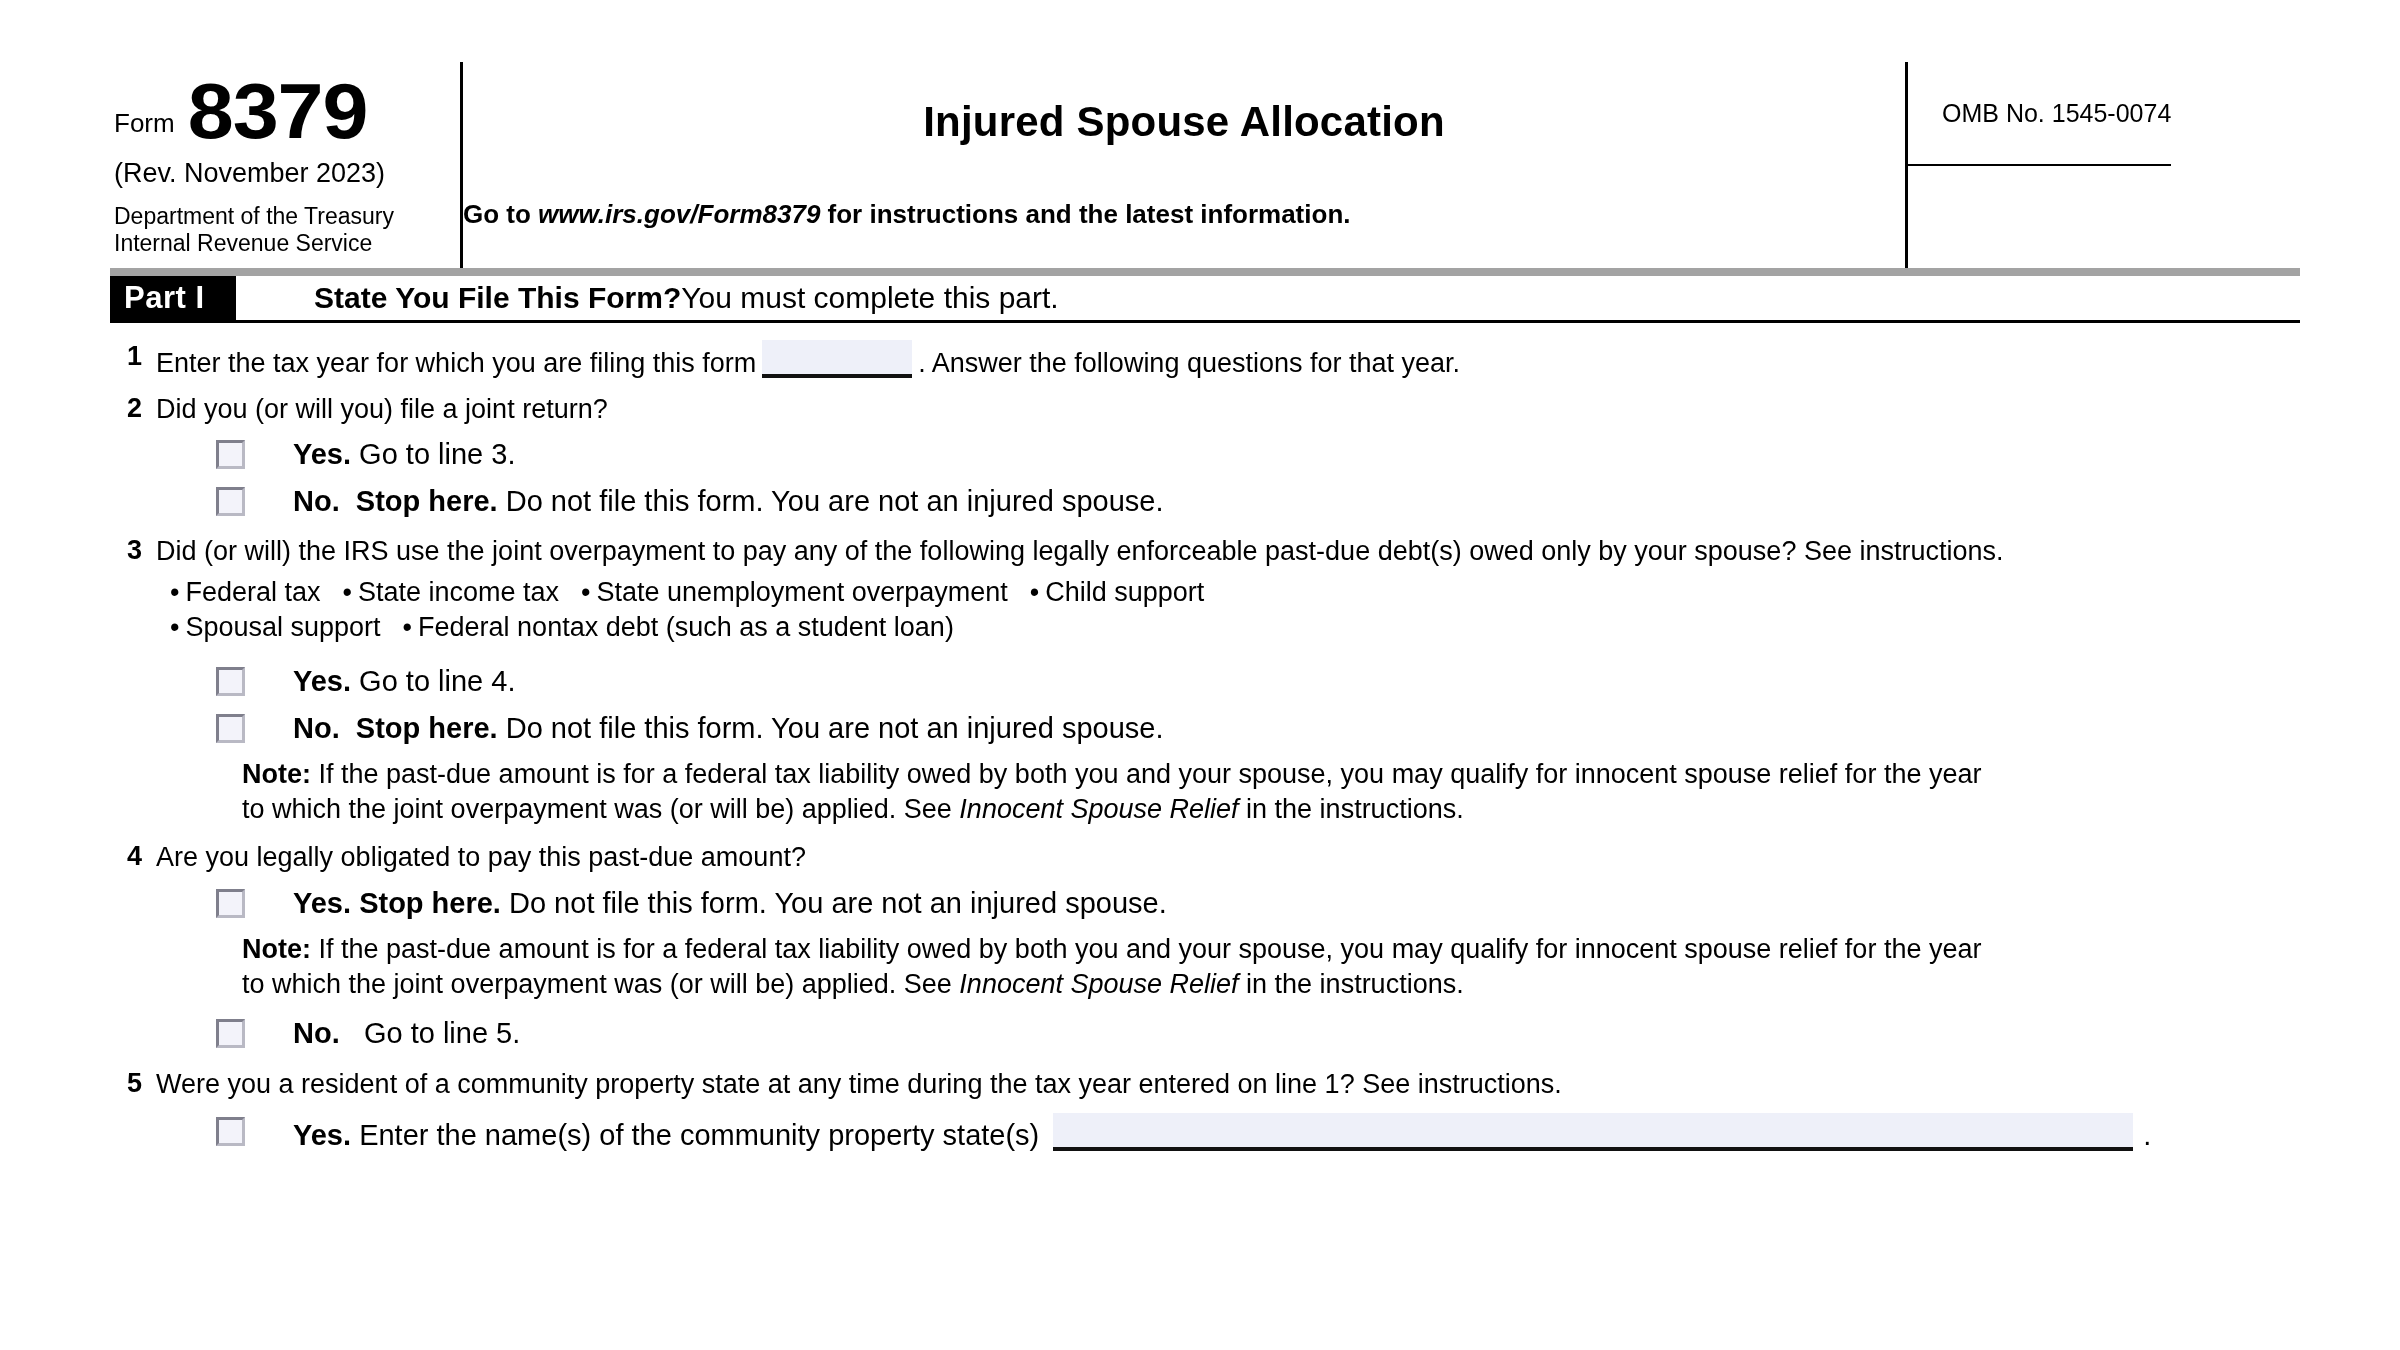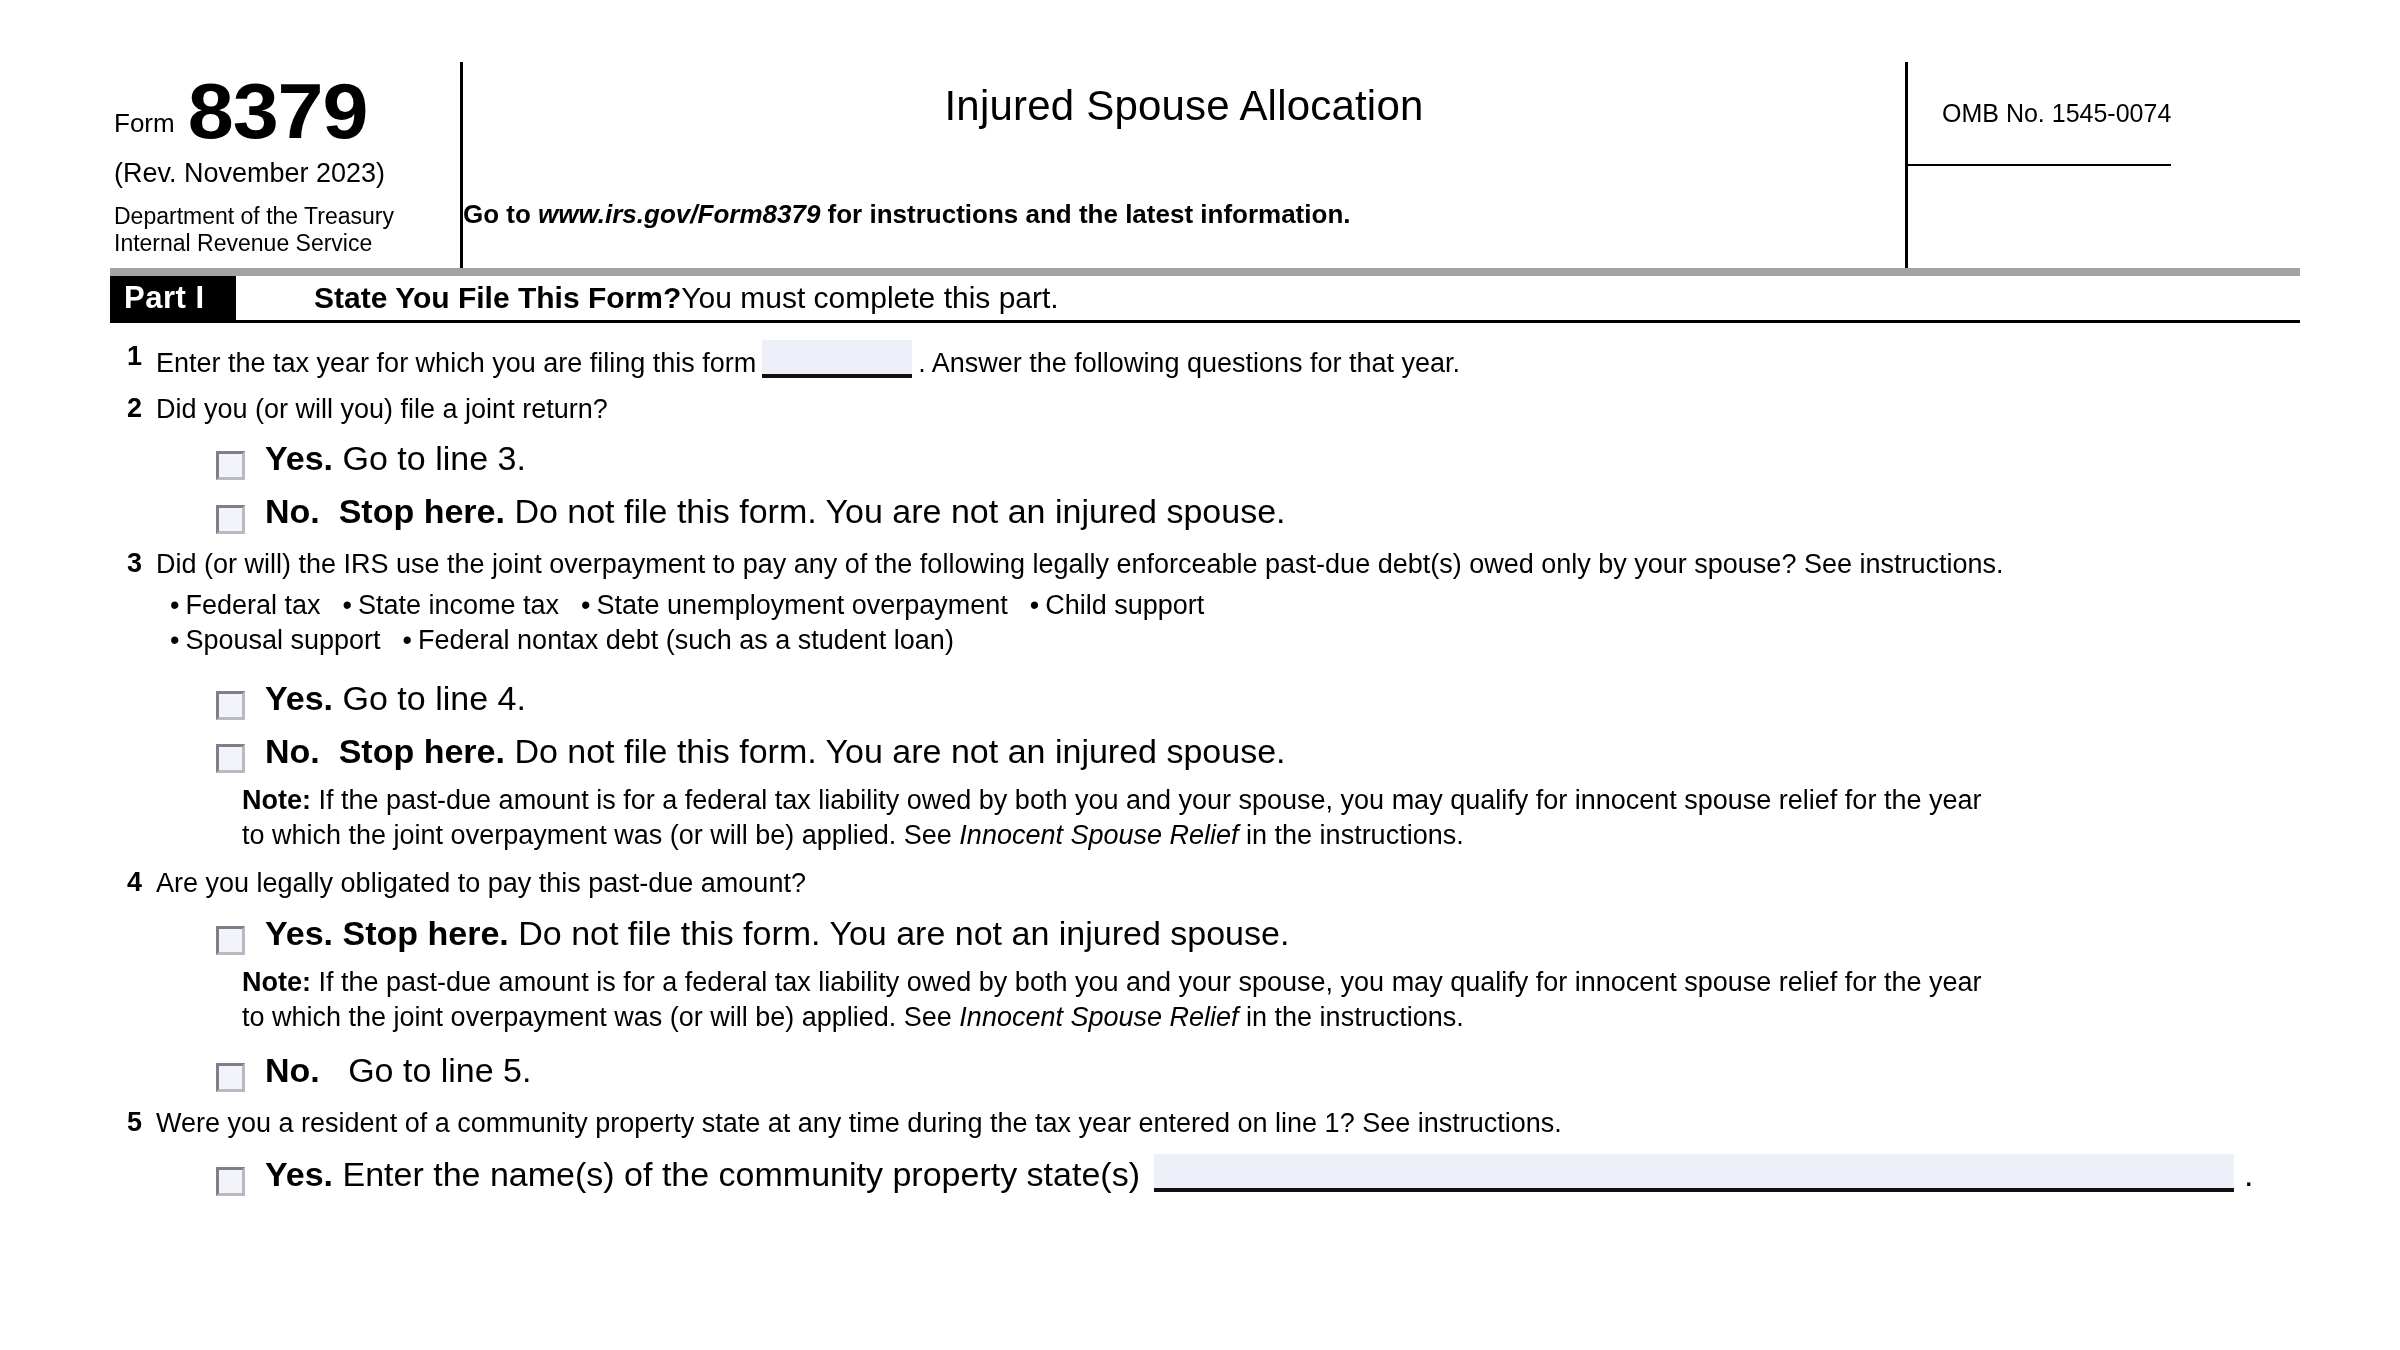--- a/index.html
+++ b/index.html
@@ -77,22 +77,22 @@
     border-right: 3px solid #000;
     display: flex;
     flex-direction: column;
     justify-content: flex-start;
     align-items: center;
     position: relative;
   }
   .form-title {
     font-family: "Liberation Sans Narrow", "Liberation Sans", sans-serif;
     font-size: 42px;
-    font-weight: normal;
-    margin-top: 20px;
+    font-weight: bold;
+    margin-top: 36px;
     letter-spacing: 0.2px;
     text-align: center;
   }
   .form-goto {
     font-size: 26px;
     font-weight: bold;
     position: absolute;
     bottom: 38px;
     left: 0;
     right: 0;
@@ -185,24 +185,25 @@
     box-sizing: border-box;
     font-size: 27px;
   }
   .line-body {
     flex: 1 1 auto;
     padding-top: 1px;
   }
 
   .opt-row {
     display: flex;
-    align-items: flex-end;
-    font-size: 34px;
+    align-items: flex-start;
+    font-size: 29px;
     line-height: 1.30;
     margin-top: 9px;
+    gap: 28px;
   }
   .opt-indent-1 { padding-left: 60px; }
 
   .checkbox {
     width: 29px;
     height: 29px;
     flex: 0 0 29px;
     box-sizing: border-box;
     background: #f3f3fa;
     border-top: 3px solid #7f7f8c;

